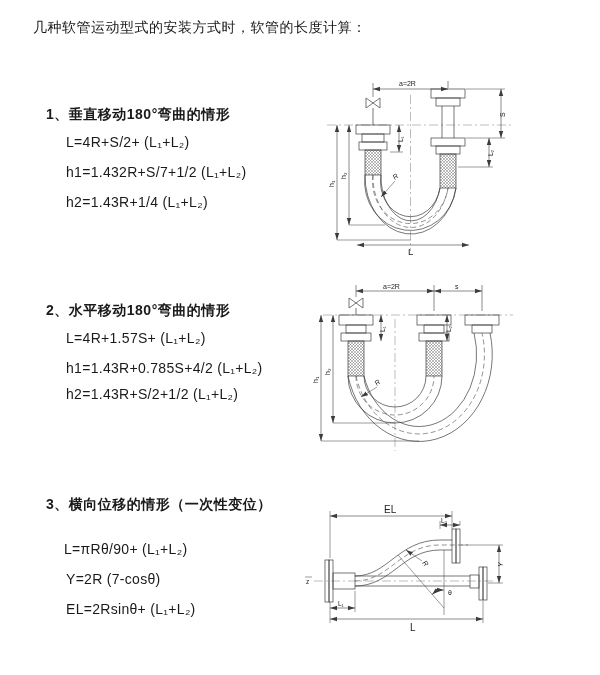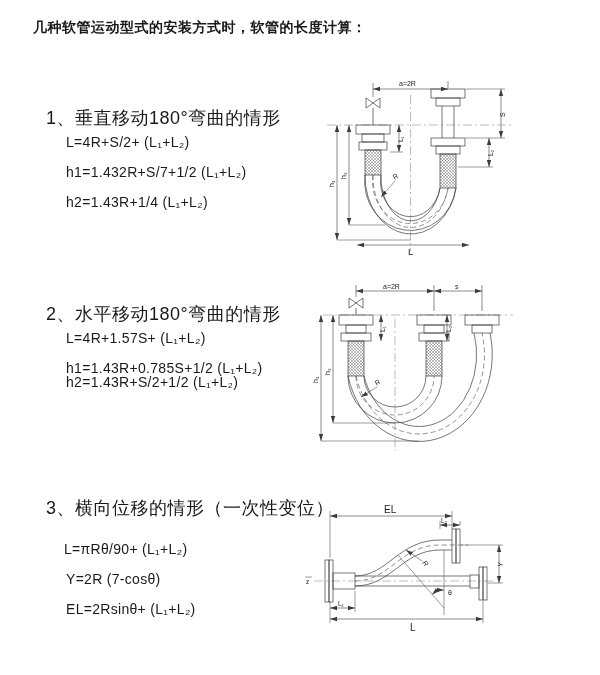--- a/index.html
+++ b/index.html
@@ -2,25 +2,25 @@
 <html><head>
 <meta charset="utf-8">
 <style>
   html,body{margin:0;padding:0;}
   body{
     width:600px;height:675px;position:relative;background:#ffffff;
     font-family:"Liberation Sans","DejaVu Sans",sans-serif;color:#1a1a1a;
     overflow:hidden;
   }
   .page-title{
-    position:absolute;left:33px;top:19px;font-size:14px;font-weight:bold;
+    position:absolute;left:33px;top:19px;font-size:14px;font-weight:normal;
     letter-spacing:0.5px;white-space:nowrap;
   }
   .sec-heading{
-    position:absolute;font-size:18px;font-weight:normal;letter-spacing:0.5px;white-space:nowrap;
+    position:absolute;font-size:14px;font-weight:bold;letter-spacing:0.5px;white-space:nowrap;
   }
   .formula{
     position:absolute;font-size:14px;font-weight:500;letter-spacing:0.3px;white-space:nowrap;
   }
   svg{position:absolute;overflow:visible;}
   svg .ln{stroke:#3c3c3c;stroke-width:0.7;fill:none;}
   svg .thin{stroke:#4a4a4a;stroke-width:0.55;fill:none;}
   svg .cl{stroke:#787878;stroke-width:0.5;fill:none;stroke-dasharray:9 3 2 3;}
   svg .hd{stroke:#4a4a4a;stroke-width:0.6;fill:none;stroke-dasharray:5 3;}
   svg .dim{stroke:#3c3c3c;stroke-width:0.6;fill:none;}
@@ -33,22 +33,22 @@
 
 <div class="page-title">几种软管运动型式的安装方式时，软管的长度计算：</div>
 
 <div class="sec-heading" style="left:46px;top:106px">1、垂直移动180°弯曲的情形</div>
 <div class="formula" style="left:66px;top:134px">L=4R+S/2+ (L₁+L₂)</div>
 <div class="formula" style="left:66px;top:164px">h1=1.432R+S/7+1/2 (L₁+L₂)</div>
 <div class="formula" style="left:66px;top:194px">h2=1.43R+1/4 (L₁+L₂)</div>
 
 <div class="sec-heading" style="left:46px;top:302px">2、水平移动180°弯曲的情形</div>
 <div class="formula" style="left:66px;top:330px">L=4R+1.57S+ (L₁+L₂)</div>
-<div class="formula" style="left:66px;top:360px">h1=1.43R+0.785S+1/2 (L₁+L₂)</div>
-<div class="formula" style="left:66px;top:374px">h2=1.43R+S/2+1/2 (L₁+L₂)</div>
+<div class="formula" style="left:66px;top:360px">h1=1.43R+0.785S+4/2 (L₁+L₂)</div>
+<div class="formula" style="left:66px;top:386px">h2=1.43R+S/2+1/2 (L₁+L₂)</div>
 
 <div class="sec-heading" style="left:46px;top:496px">3、横向位移的情形（一次性变位）</div>
 <div class="formula" style="left:64px;top:541px">L=πRθ/90+ (L₁+L₂)</div>
 <div class="formula" style="left:66px;top:571px">Y=2R (7-cosθ)</div>
 <div class="formula" style="left:66px;top:601px">EL=2Rsinθ+ (L₁+L₂)</div>
 
 <svg style="left:315px;top:75px" width="210" height="182" viewBox="0 0 210 182">
   <defs>
     <marker id="ar1" markerWidth="8" markerHeight="6" refX="7" refY="3" orient="auto-start-reverse" markerUnits="userSpaceOnUse">
       <path d="M0,0.8 L7,3 L0,5.2 Z" fill="#3c3c3c"></path>

